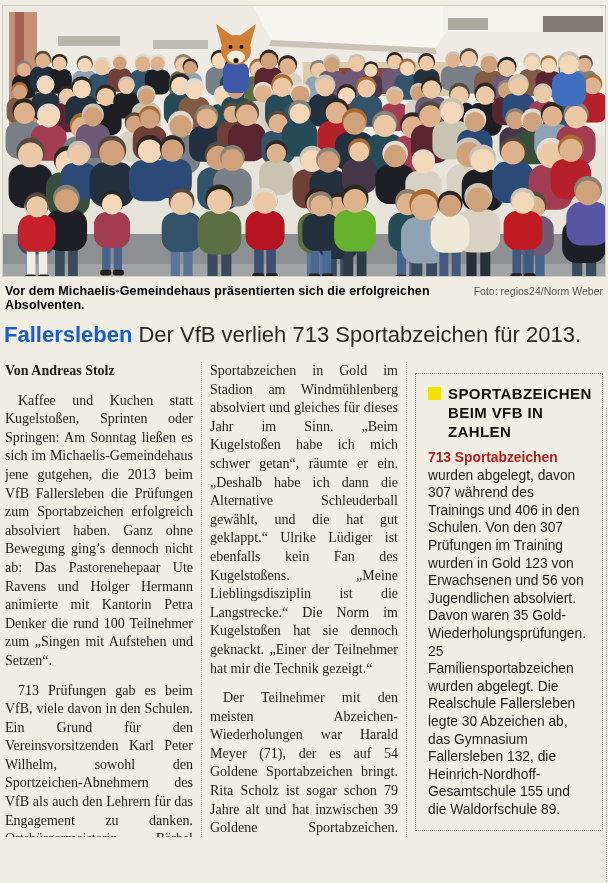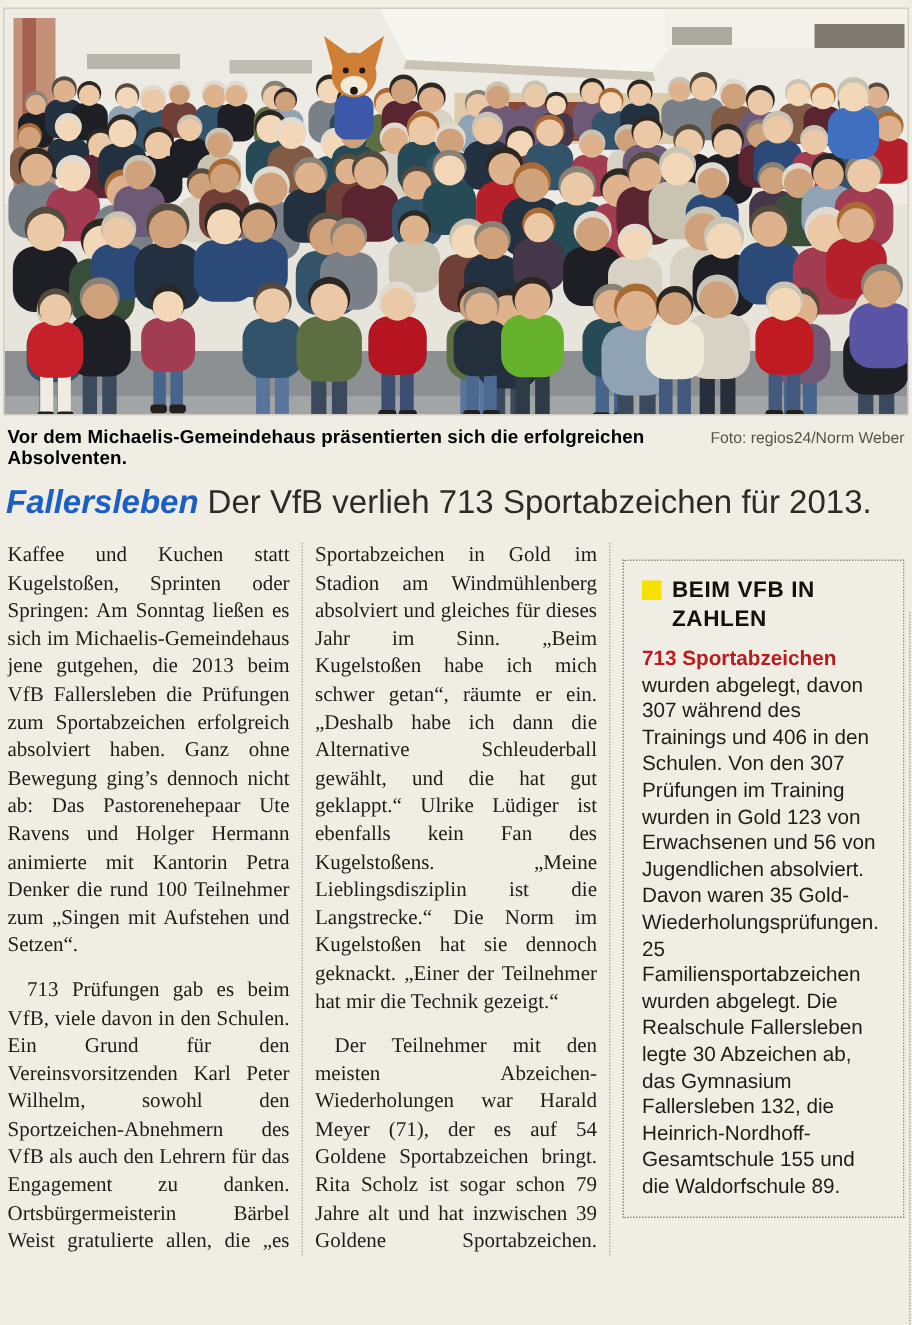--- a/index.html
+++ b/index.html
@@ -37,21 +37,21 @@
     font-weight:bold;
     font-size:33px;line-height:38px;
     letter-spacing:-.3px;
     color:#14110d;
   }
   .subhead{
     margin:9px 5px 0 4px;
     font-size:22px;line-height:28px;
     color:#2d2b27;
   }
-  .kicker{color:#1b5ec6;font-weight:bold;margin-right:6px;font-style:italic;}
+  .kicker{color:#1b5ec6;font-weight:bold;margin-right:6px;}
 
   
   .columns{
     display:flex;
     margin:13px 5px 0 5px;
     height:475px;overflow:hidden;
   }
   .col{width:188px;flex:0 0 188px;}
   .col + .col{border-left:1px dotted #b3afa2;padding-left:8px;margin-left:8px;}
   .byline{font-size:13.5px;font-weight:bold;color:#15130f;margin:0 0 14px 0;}
@@ -573,36 +573,38 @@
   </div>
 
 
   <div class="subhead">
     <span class="kicker" style="color: rgb(27, 94, 198);">Fallersleben</span><span>Der VfB verlieh 713 Sportabzeichen für 2013.</span>
   </div>
 
   <div class="columns">
 
     <div class="col bodytext">
+      <p class="byline">Von Andreas Stolz</p>
       <p>Kaffee und Kuchen statt Kugelstoßen, Sprinten oder Springen: Am Sonntag ließen es sich im Michaelis-Gemeindehaus jene gutgehen, die 2013 beim VfB Fallersleben die Prüfungen zum Sportabzeichen erfolgreich absolviert haben. Ganz ohne Bewegung ging’s dennoch nicht ab: Das Pastorenehepaar Ute Ravens und Holger Hermann animierte mit Kantorin Petra Denker die rund 100 Teilnehmer zum „Singen mit Aufstehen und Setzen“.</p>
       <p>713 Prüfungen gab es beim VfB, viele davon in den Schulen. Ein Grund für den Vereinsvorsitzenden Karl Peter Wilhelm, sowohl den Sportzeichen-Abnehmern des VfB als auch den Lehrern für das Engagement zu danken. Ortsbürgermeisterin Bärbel Weist gratulierte allen, die „es geschafft haben“ und motivierte zu einer Multiplikatoren-Funktion.</p>
 
     </div>
 
     <div class="col bodytext">
       <p>Sportabzeichen in Gold im Stadion am Windmühlenberg absolviert und gleiches für dieses Jahr im Sinn. „Beim Kugelstoßen habe ich mich schwer getan“, räumte er ein. „Deshalb habe ich dann die Alternative Schleuderball gewählt, und die hat gut geklappt.“ Ulrike Lüdiger ist ebenfalls kein Fan des Kugelstoßens. „Meine Lieblingsdisziplin ist die Langstrecke.“ Die Norm im Kugelstoßen hat sie dennoch geknackt. „Einer der Teilnehmer hat mir die Technik gezeigt.“</p>
       <p>Der Teilnehmer mit den meisten Abzeichen-Wiederholungen war Harald Meyer (71), der es auf 54 Goldene Sportabzeichen bringt. Rita Scholz ist sogar schon 79 Jahre alt und hat inzwischen 39 Goldene Sportabzeichen. Ältester war der 80-jährige Oskar Pudimat, Jüngster der 6-jährige Leif-Kalle Lenz.</p>
 
     </div>
 
     <div class="col">
 
       <div class="infobox">
         <div class="ib-title">
           <span class="ib-square" style="background: rgb(246, 224, 0);"></span>
+          <div>SPORTABZEICHEN</div>
           <div>BEIM VFB IN ZAHLEN</div>
         </div>
         <div class="ib-body">
           <b>713 Sportabzeichen</b>
           <span>wurden abgelegt, davon 307 während des Trainings und 406 in den Schulen. Von den 307 Prüfungen im Training wurden in Gold 123 von Erwachsenen und 56 von Jugendlichen absolviert. Davon waren 35 Gold-Wiederholungsprüfungen. 25 Familiensportabzeichen wurden abgelegt. Die Realschule Fallersleben legte 30 Abzeichen ab, das Gymnasium Fallersleben 132, die Heinrich-Nordhoff-Gesamtschule 155 und die Waldorfschule 89.</span>
         </div>
       </div>
     </div>
 
   </div>

